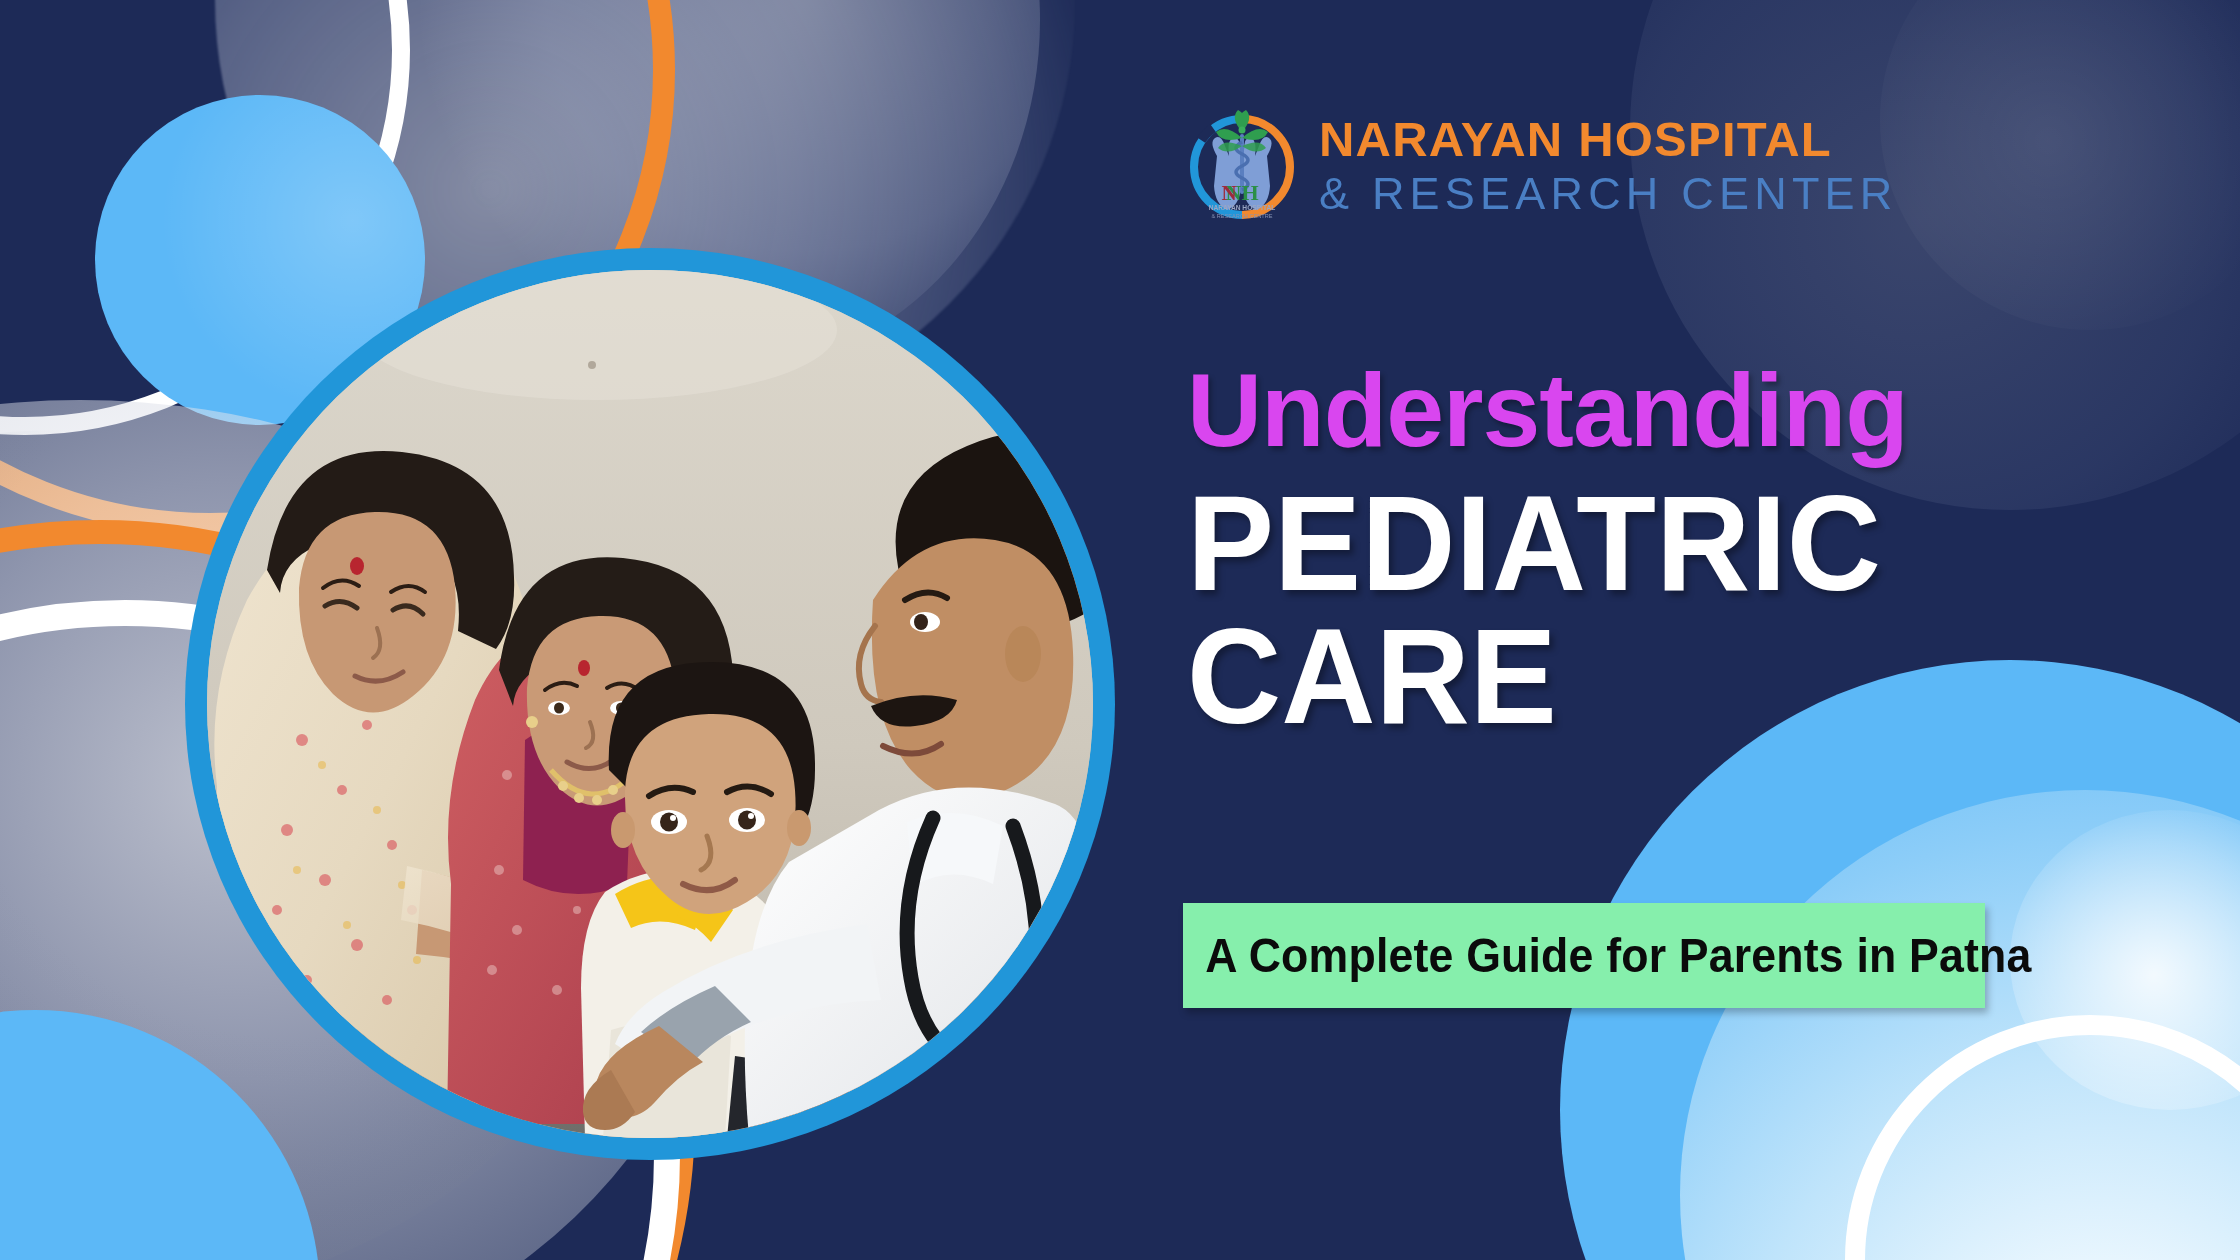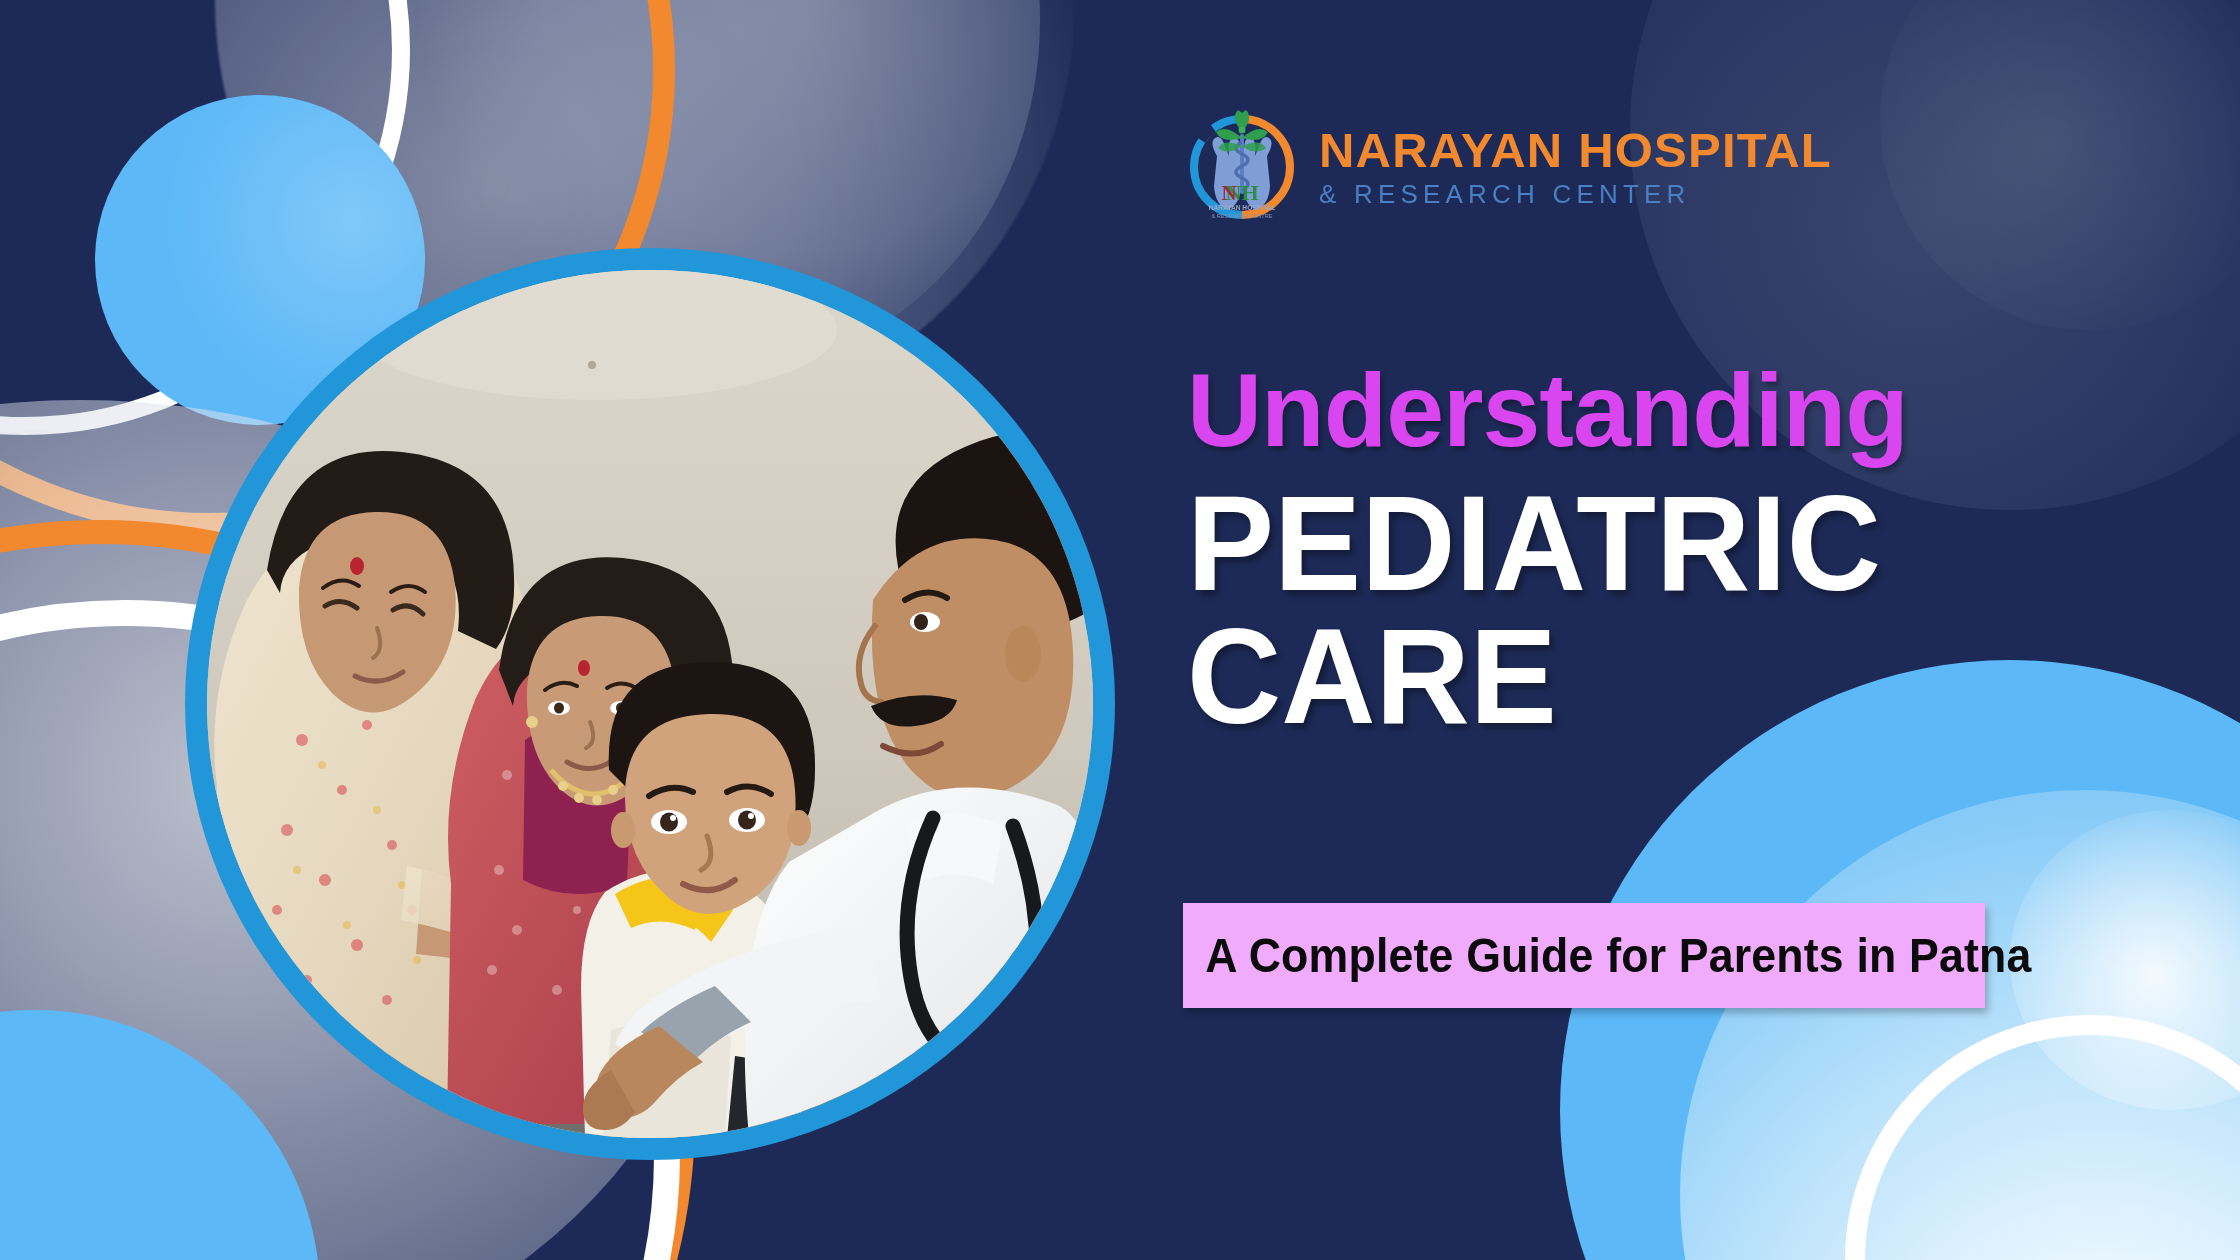--- a/index.html
+++ b/index.html
@@ -95,41 +95,41 @@
     position:absolute;left:0;top:108px;display:flex;align-items:center;gap:18px;
   }
   .logo-mark{width:118px;height:118px;position:relative;flex:0 0 auto;text-align:right;}
   .logo-mark svg{display:block;width:118px;height:118px;}
   .logo-text{display:flex;flex-direction:column;justify-content:center;}
   .logo-line1{
     color:#f2892e;font-weight:bold;font-size:49px;letter-spacing:1.2px;line-height:1.04;
     white-space:nowrap;font-family:"Liberation Sans", sans-serif;
   }
   .logo-line2{
-    color:#4a7fc4;font-weight:normal;font-size:26px;letter-spacing:5.2px;line-height:1.12;
+    color:#4a7fc4;font-weight:normal;font-size:45px;letter-spacing:5.2px;line-height:1.12;
     white-space:nowrap;font-family:"Liberation Sans", sans-serif;margin-top:4px;
   }
 
   .headline{position:absolute;left:4px;top:358px;}
   .h-under{
     color:#d946ef;font-size:104px;line-height:1.0;font-weight:bold;letter-spacing:-1px;
     text-shadow:3px 4px 5px rgba(0,0,0,.30);
     font-family:"Liberation Sans", sans-serif;white-space:nowrap;
   }
   .h-big{
     color:#ffffff;font-size:136px;line-height:1.02;font-weight:bold;letter-spacing:0px;
     text-shadow:4px 5px 6px rgba(0,0,0,.34);
     font-family:"Liberation Sans Narrow","Liberation Sans", sans-serif;
     transform:scaleX(.96);transform-origin:left center;white-space:nowrap;margin-top:12px;
   }
   .h-big2{margin-top:-6px;}
 
   .subtitle-box{
     position:absolute;left:0;top:903px;width:802px;height:105px;
-    background:#f0abfc;display:flex;align-items:center;
+    background:#86efac;display:flex;align-items:center;
     box-shadow:3px 5px 7px rgba(0,0,0,.25);
   }
   .subtitle-text{
     color:#0b0b0b;font-size:48px;font-weight:bold;letter-spacing:.2px;
     padding-left:24px;white-space:nowrap;
     font-family:"Liberation Sans Narrow","Liberation Sans", sans-serif;
     transform:scaleX(.93);transform-origin:left center;
   }
 </style>
 </head>

